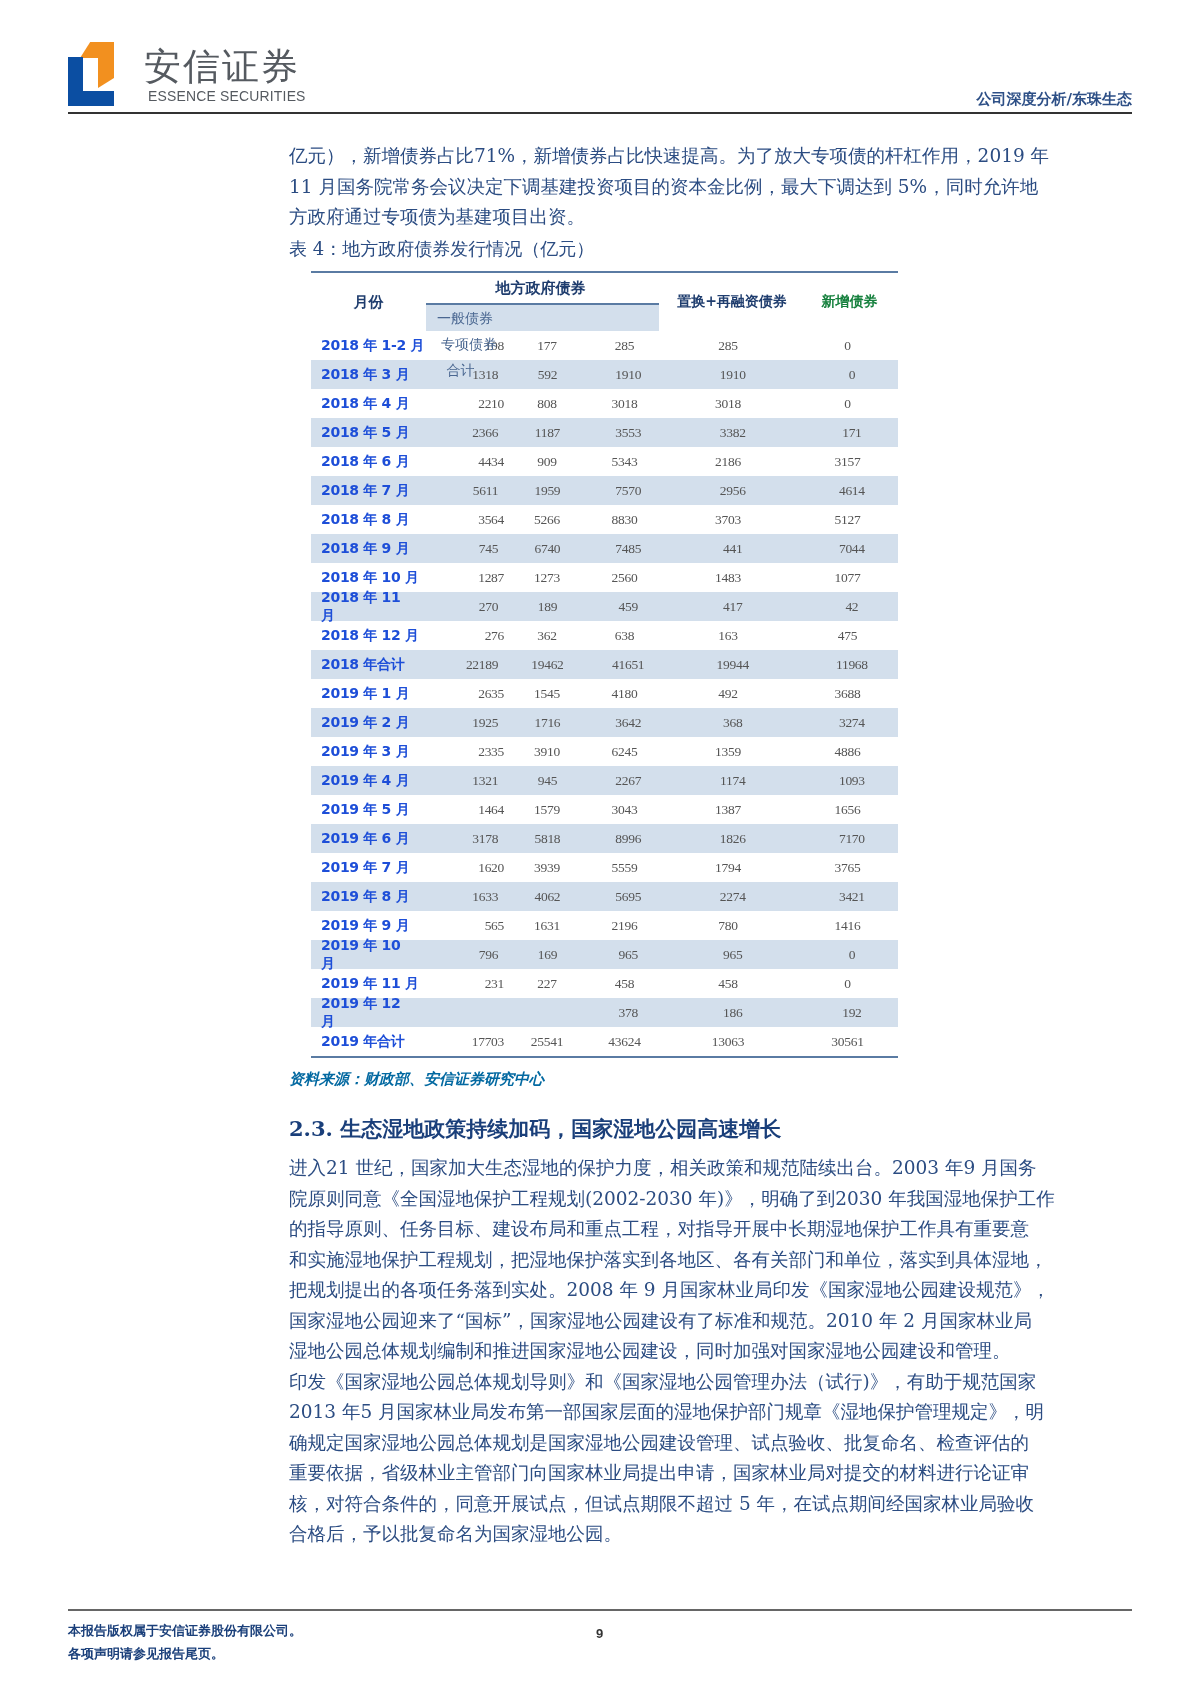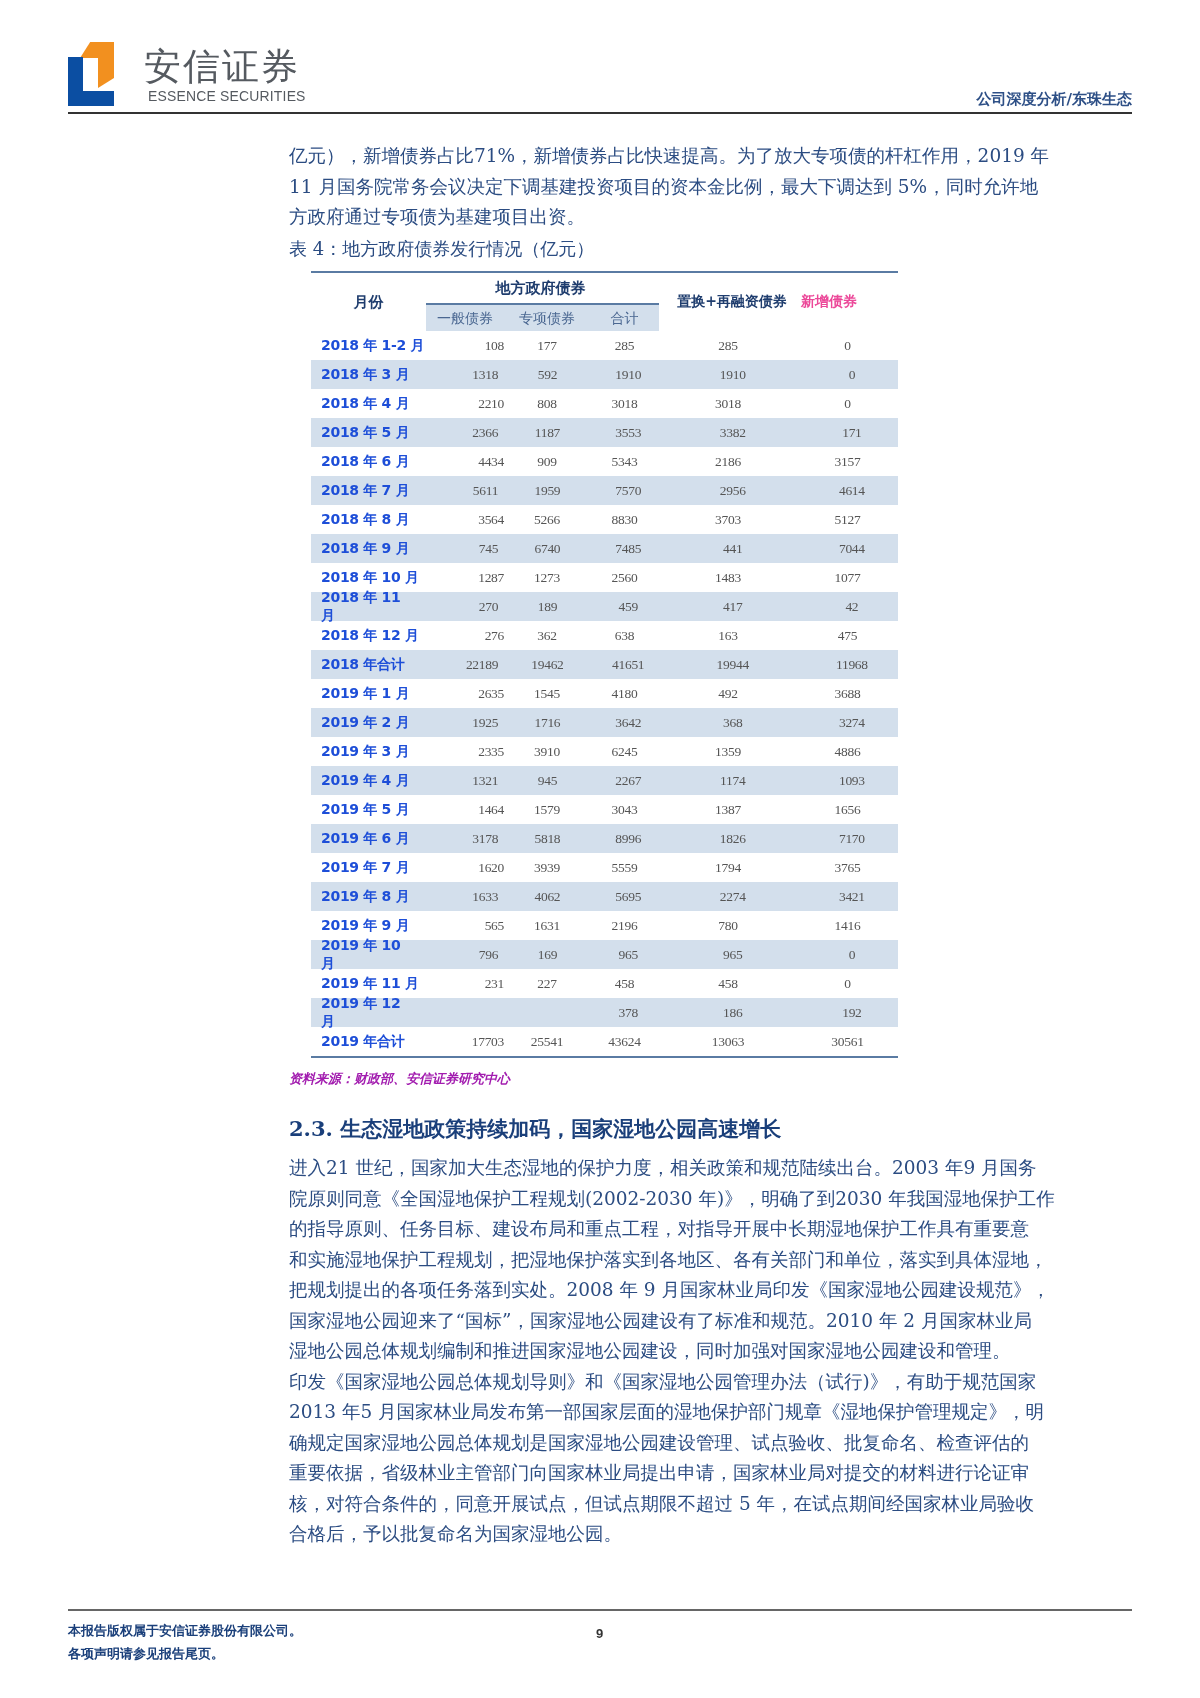--- a/index.html
+++ b/index.html
@@ -30,40 +30,40 @@
   
   .tbl { position: absolute; left: 311px; top: 271px; width: 587px; }
   .tbl-top { height: 2px; background: #5a7ba3; }
   .tbl-head { position: relative; height: 58px; }
   .th-month { position: absolute; left: 0; width: 115px; top: 20px; text-align: center;
               font-weight: bold; font-size: 15px; color: #1f3d6e; }
   .th-group { position: absolute; left: 113px; width: 233px; top: 6px; text-align: center;
               font-weight: bold; font-size: 15px; color: #1f3d6e; }
   .th-group-rule { position: absolute; left: 115px; width: 233px; top: 30px; height: 2px; background: #5a7ba3; }
   .th-sub { position: absolute; top: 32px; height: 26px; background: #d3dfec; left: 115px; width: 233px;
-            display: flex; }
+            display: flex; flex-direction: column; }
   .th-sub span { display: block; text-align: center; font-size: 14px; line-height: 26px; color: #4a6791; }
   .th-replace { position: absolute; left: 356px; width: 130px; top: 20px; text-align: center;
                 font-weight: bold; font-size: 14px; color: #1f3d6e; }
-  .th-new { position: absolute; left: 490px; width: 97px; top: 20px; 
-            font-weight: bold; font-size: 14px; color: #ec4899; }
+  .th-new { position: absolute; left: 490px; width: 97px; top: 20px; text-align: center;
+            font-weight: bold; font-size: 14px; color: #15803d; }
 
   .row { display: flex; height: 29px; align-items: center; font-size: 13.5px; color: #555; }
   .row.alt { background: #d3dfec; gap: 10px; }
   .row .c-month { width: 115px; padding-left: 10px; box-sizing: border-box; font-weight: bold;
                   color: #1d4ed8; font-size: 14px; font-family: "DejaVu Sans", sans-serif; }
   .row .c-gen { width: 78px; text-align: right; }
   .row .c-spec { width: 86px; text-align: center; }
   .row .c-tot { width: 69px; text-align: center; }
   .row .c-rep { width: 138px; text-align: center; }
   .row .c-new { width: 101px; text-align: center; }
   .row span { font-family: "Liberation Serif", serif; letter-spacing: -0.3px; }
   .tbl-bottom { height: 2px; background: #5a7ba3; }
 
-  .source { position: absolute; left: 289px; top: 1070px; font-size: 13px; font-style: italic; font-weight: bold; color: #a21caf; }
+  .source { position: absolute; left: 289px; top: 1070px; font-size: 15px; font-style: italic; font-weight: bold; color: #0369a1; }
 
   .section-title { position: absolute; left: 289px; top: 1115px; font-size: 21px; font-weight: bold; color: #1a3f7a; }
 
   
   .footer-rule { position: absolute; left: 68px; right: 68px; top: 1609px; height: 2px; background: #666; }
   .footer-l1, .footer-l2 { position: absolute; left: 68px; font-size: 13px; font-weight: bold; color: #1a3f7a; }
   .footer-l1 { top: 1622px; }
   .footer-l2 { top: 1645px; }
   .page-num { position: absolute; left: 596px; top: 1626px; font-family: "Liberation Sans", sans-serif;
               font-size: 13px; font-weight: bold; color: #333; }

